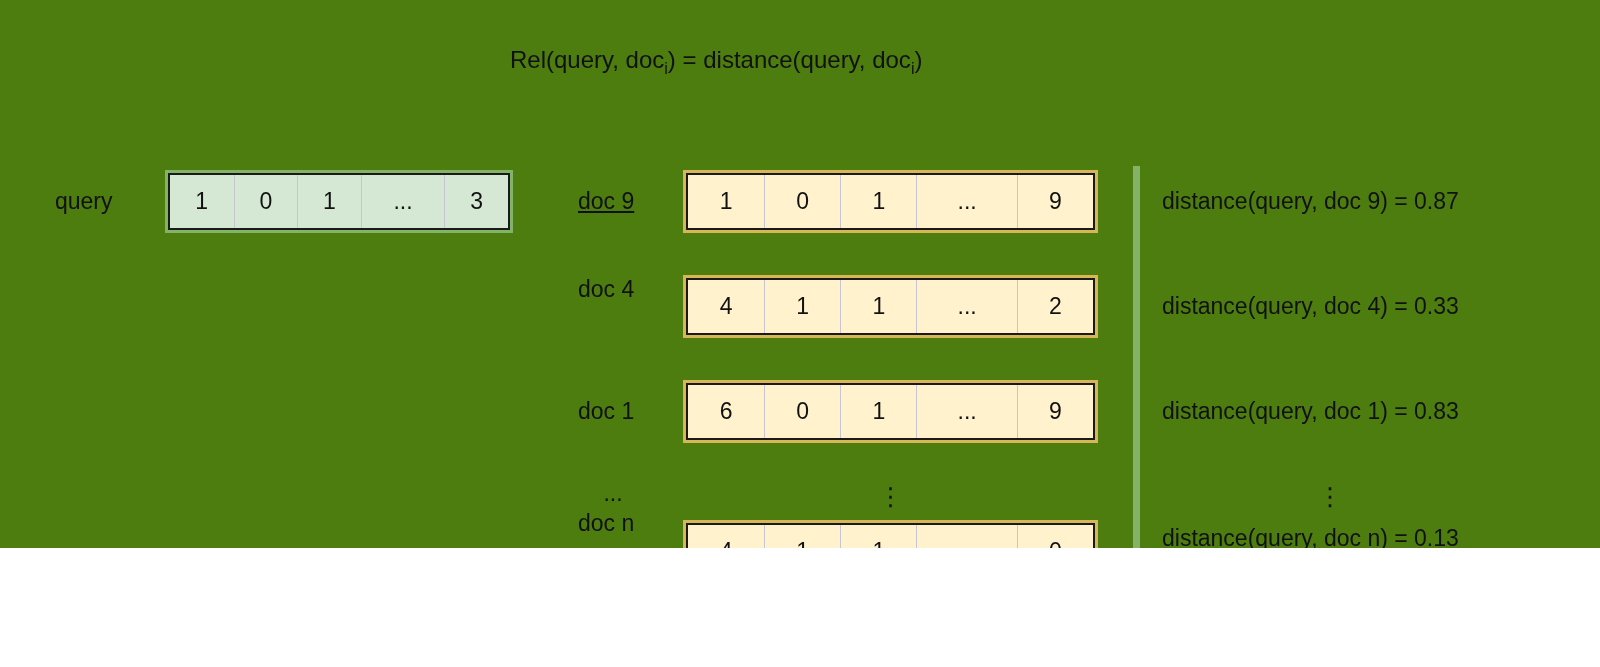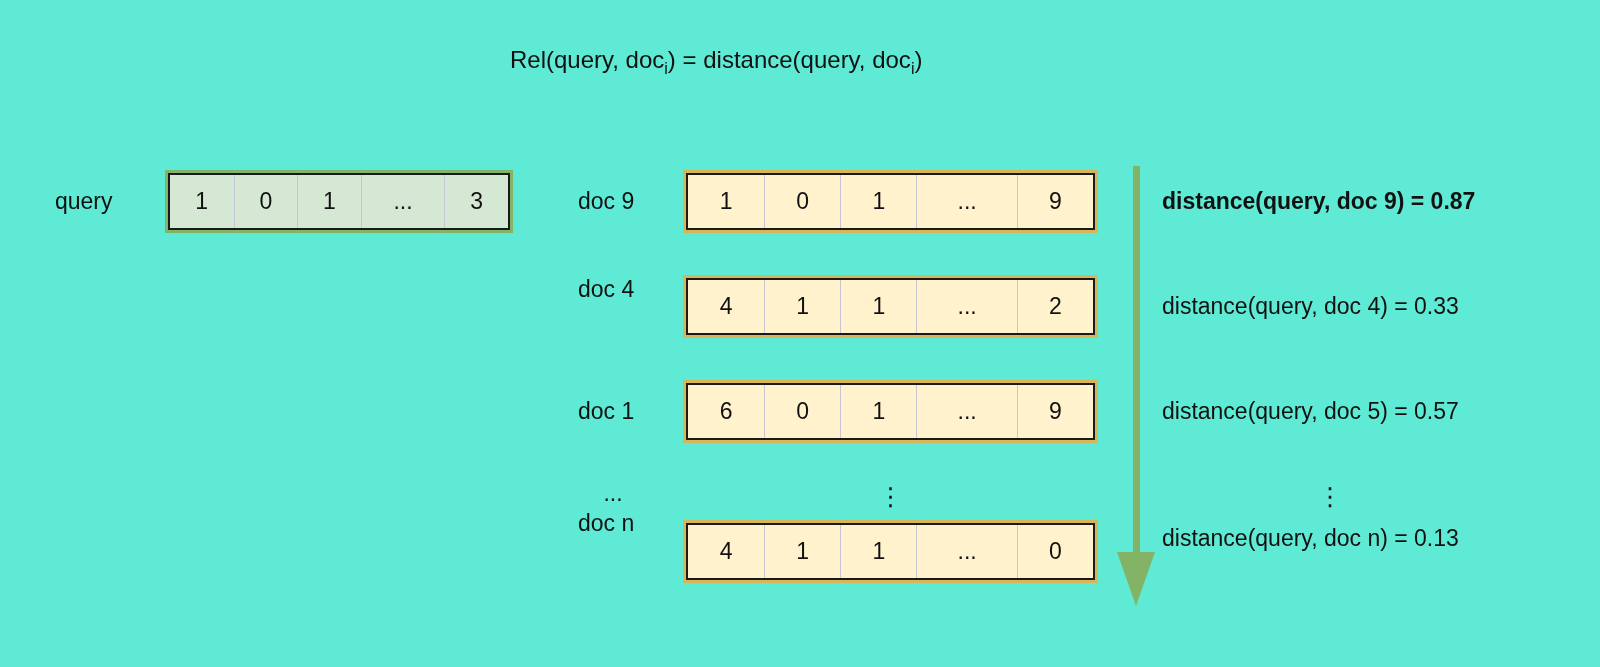--- a/index.html
+++ b/index.html
@@ -2,22 +2,22 @@
 <html><head>
 <meta charset="utf-8">
 <style>
   * { margin: 0; padding: 0; box-sizing: border-box; }
   html, body { background: #ffffff; }
   body { font-family: "Liberation Sans", sans-serif; color: #000; }
 
   .canvas {
     position: relative;
     width: 1600px;
-    height: 667px;
-    background: #5eead4;
+    height: 548px;
+    background: #4d7c0f;
     overflow: hidden;
   }
 
   .title {
     position: absolute;
     left: 510px;
     top: 46px;
     font-size: 24px;
     white-space: nowrap;
     color: #111;
@@ -92,31 +92,31 @@
   <div class="vector green" style="left:165px; top:170px; width:348px;">
     <div class="vector-inner">
       <div class="cell">1</div>
       <div class="cell">0</div>
       <div class="cell">1</div>
       <div class="cell">...</div>
       <div class="cell">3</div>
     </div>
   </div>
 
-  <div class="lbl" style="left:578px; top:170px; width:80px;">doc 9</div>
+  <div class="lbl" style="left:578px; top:170px; width:80px;text-decoration:underline;">doc 9</div>
   <div class="vector yellow" style="left:683px; top:170px; width:415px;">
     <div class="vector-inner">
       <div class="cell">1</div>
       <div class="cell">0</div>
       <div class="cell">1</div>
       <div class="cell">...</div>
       <div class="cell">9</div>
     </div>
   </div>
-  <div class="dist" style="top:170px;font-weight:bold;">distance(query, doc 9) = 0.87</div>
+  <div class="dist" style="top:170px;">distance(query, doc 9) = 0.87</div>
 
   <div class="lbl" style="left:578px; top:258px; width:80px;">doc 4</div>
   <div class="vector yellow" style="left:683px; top:275px; width:415px;">
     <div class="vector-inner">
       <div class="cell">4</div>
       <div class="cell">1</div>
       <div class="cell">1</div>
       <div class="cell">...</div>
       <div class="cell">2</div>
     </div>
@@ -126,21 +126,21 @@
   <div class="lbl" style="left:578px; top:380px; width:80px;">doc 1</div>
   <div class="vector yellow" style="left:683px; top:380px; width:415px;">
     <div class="vector-inner">
       <div class="cell">6</div>
       <div class="cell">0</div>
       <div class="cell">1</div>
       <div class="cell">...</div>
       <div class="cell">9</div>
     </div>
   </div>
-  <div class="dist" style="top:380px;">distance(query, doc 5) = 0.57</div>
+  <div class="dist" style="top:380px;">distance(query, doc 1) = 0.83</div>
 
   <div class="lbl" style="left:578px; top:462px; width:70px; text-align:center;">...</div>
   <div class="vdots" style="left:683px; top:465px; width:415px;">⋮</div>
   <div class="vdots" style="left:1162px; top:465px; width:336px;">⋮</div>
 
   <div class="lbl" style="left:578px; top:492px; width:80px;">doc n</div>
   <div class="vector yellow" style="left:683px; top:520px; width:415px;">
     <div class="vector-inner">
       <div class="cell">4</div>
       <div class="cell">1</div>

